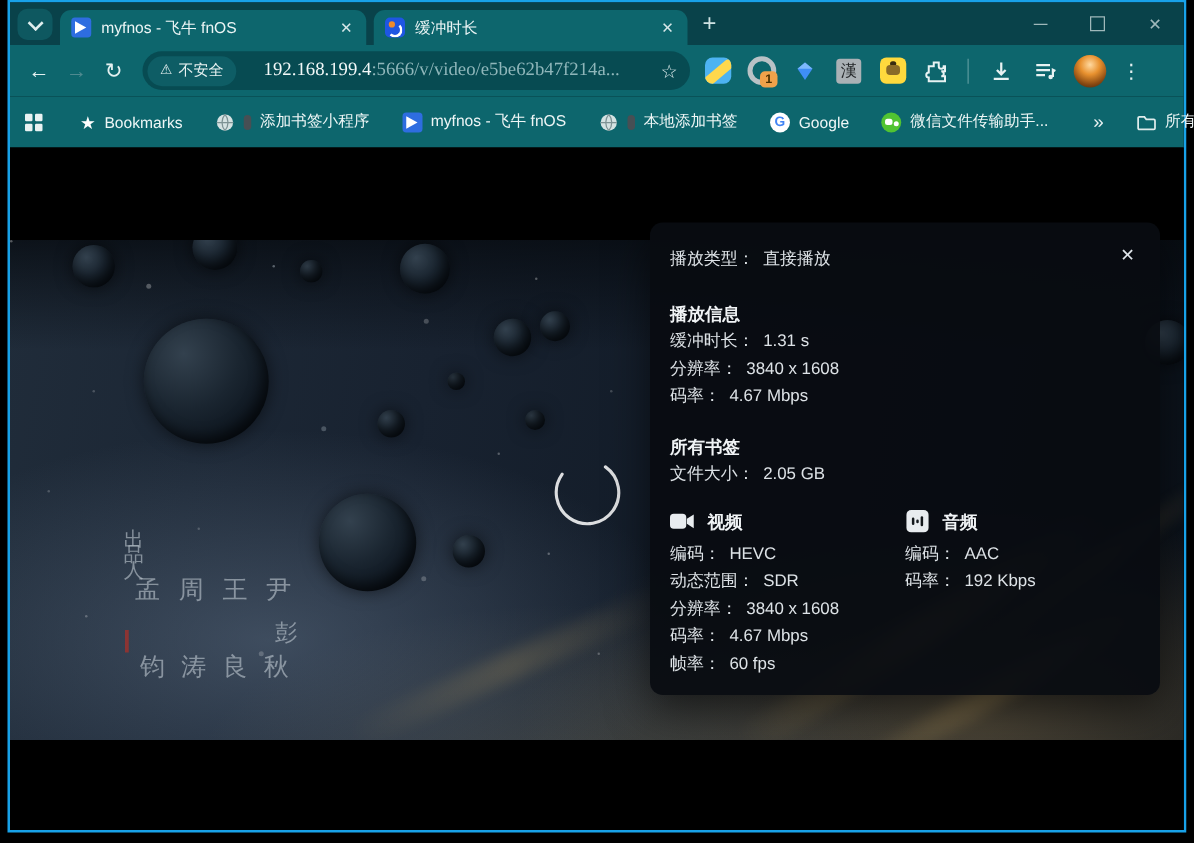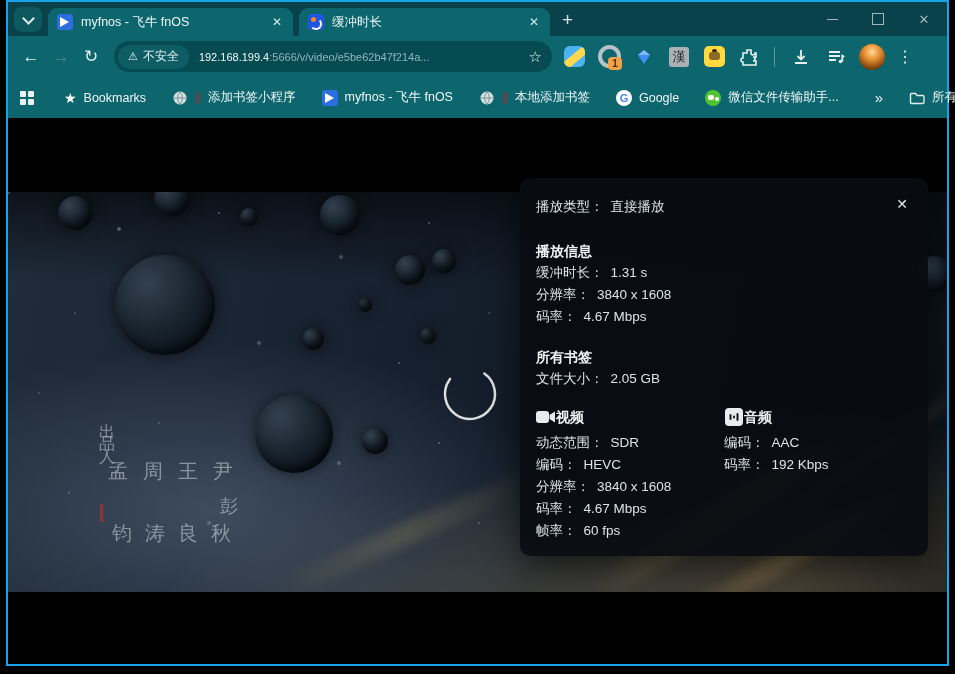--- a/index.html
+++ b/index.html
@@ -33,21 +33,21 @@
   
   .toolbar{height:41px;background:#0d666d;display:flex;align-items:center;padding:0 8px;flex:none;}
   .navbtn{width:30px;height:30px;display:flex;align-items:center;justify-content:center;
           font-size:17px;color:#e3f0f0;border-radius:50%;cursor:pointer;flex:none;}
   .navbtn.fwd{color:#4f8a90;}
   .omnibox{height:31px;background:#074b52;border-radius:16px;display:flex;align-items:center;
            width:438px;margin-left:8px;padding:0 10px 0 4px;box-sizing:border-box;flex:none;}
   .sec-chip{height:24px;border-radius:12px;background:#0e5d65;display:flex;align-items:center;gap:5px;
             padding:0 10px;color:#e8f2f2;font-size:12px;flex:none;cursor:pointer;}
   .warn{font-size:11px;line-height:1;}
-  .url{margin-left:10px;font-size:11px;white-space:nowrap;overflow:hidden;flex:1;}
+  .url{margin-left:22px;font-size:15px;white-space:nowrap;overflow:hidden;flex:1;font-family:Liberation Serif, serif;}
   .url .host{color:#f2f8f8;}
   .url .rest{color:#8fb6ba;}
   .omni-star{color:#e3f0f0;font-size:15px;margin-left:6px;cursor:pointer;flex:none;}
   .ext{width:26px;height:26px;margin-left:9px;display:flex;align-items:center;justify-content:center;
        cursor:pointer;flex:none;position:relative;}
   .ext-note{width:21px;height:21px;border-radius:6px;background:#4db3f2;position:relative;overflow:hidden;}
   .ext-note i{position:absolute;left:-3px;top:8px;width:28px;height:8px;background:#ffd84d;
               border-radius:4px;transform:rotate(-40deg);}
   .ext-ring{width:15px;height:15px;border:4px solid #b9c2c6;border-radius:50%;}
   .ext-badge{position:absolute;right:0;bottom:0;width:14px;height:13px;border-radius:4px;background:#f0a24a;
@@ -110,21 +110,21 @@
   .panel{position:absolute;left:512px;top:60px;width:408px;height:378px;box-sizing:border-box;
          background:rgba(9,12,17,.94);border-radius:10px;padding:18px 16px 0 16px;overflow:hidden;z-index:5;
          color:#dde2e6;font-size:13.5px;box-shadow:0 10px 34px rgba(0,0,0,.55);}
   .panel-close{position:absolute;right:20px;top:18px;color:#dfe5ea;font-size:14px;cursor:pointer;}
   .prow{height:22px;line-height:22px;white-space:nowrap;}
   .prow .lab{margin-right:7px;}
   .ptitle{font-weight:bold;font-size:14px;color:#f0f3f5;height:22px;line-height:22px;}
   .gap1{height:22px;} .gap2{height:18px;}
   .tracks{display:flex;margin-top:14px;}
   .track{width:50%;}
-  .track-head{display:flex;align-items:center;height:26px;margin-bottom:2px;}
+  .track-head{display:flex;align-items:center;gap:10px;height:26px;margin-bottom:2px;}
   .ticon{width:20px;height:20px;display:flex;align-items:center;justify-content:center;}
 </style>
 </head>
 <body>
 
 <div class="win">
 
   <div class="tabstrip">
     <div class="tabsearch">
       <span class="chev"></span>
@@ -323,22 +323,22 @@
         <div class="track">
           <div class="track-head">
             <span class="ticon">
               <svg width="20" height="14" viewBox="0 0 20 14">
                   <rect x="0" y="1" width="13" height="12" rx="3" fill="#e8ecef"></rect>
                   <path d="M13.5 5 19 1.5v11L13.5 9z" fill="#e8ecef"></path>
                 </svg>
             </span>
             <span class="ptitle" style="display:inline;">视频</span>
           </div>
+          <div class="prow"><span class="lab">编码：</span><span>HEVC</span></div>
           <div class="prow"><span class="lab">动态范围：</span><span>SDR</span></div>
-          <div class="prow"><span class="lab">编码：</span><span>HEVC</span></div>
           <div class="prow"><span class="lab">分辨率：</span><span>3840 x 1608</span></div>
           <div class="prow"><span class="lab">码率：</span><span>4.67 Mbps</span></div>
           <div class="prow"><span class="lab">帧率：</span><span>60 fps</span></div>
         </div>
         <div class="track">
           <div class="track-head">
             <span class="ticon">
               <svg width="18" height="18" viewBox="0 0 18 18">
                   <rect x="0" y="0" width="18" height="18" rx="4" fill="#e8ecef"></rect>
                   <rect x="4.5" y="6" width="2" height="6" rx="1" fill="#14181c"></rect>

